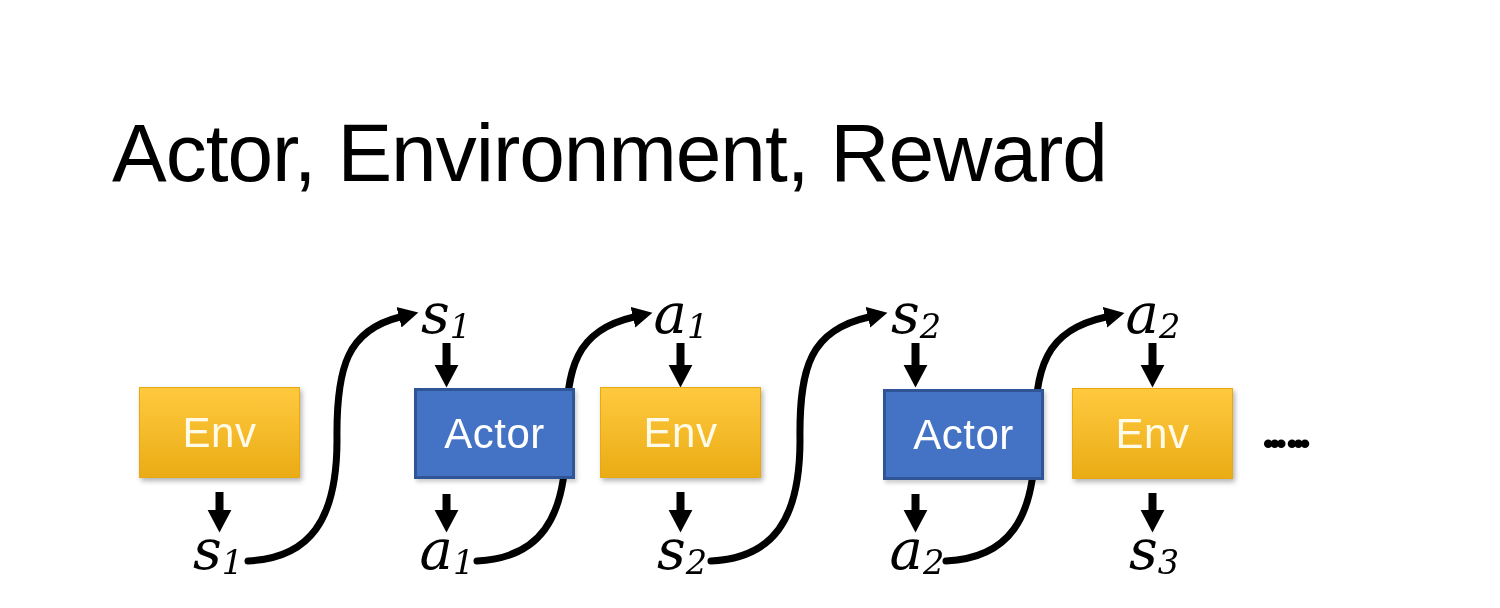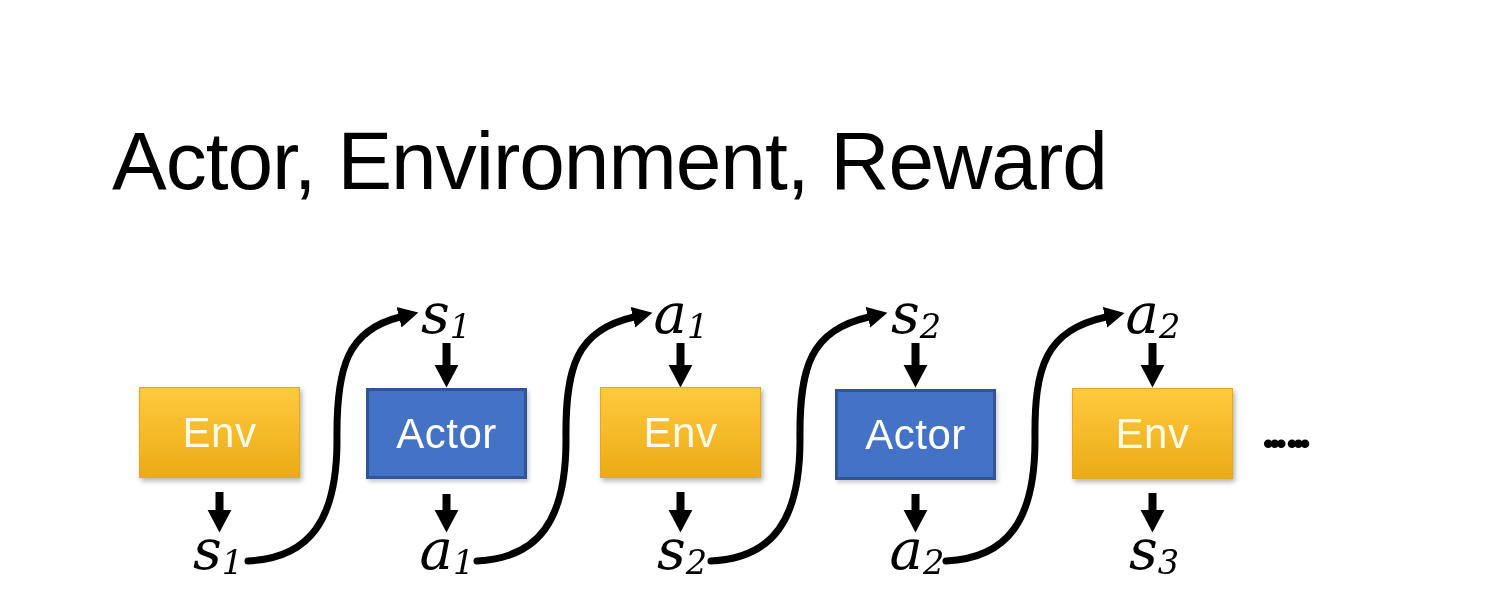--- a/index.html
+++ b/index.html
@@ -7,21 +7,21 @@
     position: relative;
     width: 1500px;
     height: 608px;
     background: var(--background, #ffffff);
     overflow: hidden;
     font-family: "Liberation Sans", sans-serif;
   }
   .title {
     position: absolute;
     left: 112px;
-    top: 120px;
+    top: 112px;
     margin: 0;
     font-family: "Liberation Sans", sans-serif;
     font-size: 82px;
     font-weight: 300;
     letter-spacing: -1px;
     line-height: 1;
     color: var(--title-text, #000);
     white-space: nowrap;
   }
   .box {
@@ -41,20 +41,21 @@
   .box.env {
     background: linear-gradient(180deg, var(--env-gradient-top, #FFC93F) 0%, var(--env-gradient-bottom, #EAAC15) 100%);
     border: 1px solid var(--env-border, #E7A912);
     box-shadow: 2px 3px 5px rgba(0,0,0,0.30);
   }
   .box.env .box-label { color: var(--env-text, #FFFBE8); }
   .box.actor {
     background: var(--actor-fill, #4472C4);
     border: 3px solid var(--actor-border, #2F5597);
     box-shadow: 2px 3px 4px rgba(0,0,0,0.20);
+    margin-left: 48px;
   }
   .box.actor .box-label { color: var(--actor-text, #FFFFFF); }
 
   .mlabel {
     position: absolute;
     transform: translateX(-50%);
     font-family: "DejaVu Serif", "Liberation Serif", serif;
     font-style: italic;
     font-size: 56px;
     line-height: 1;

